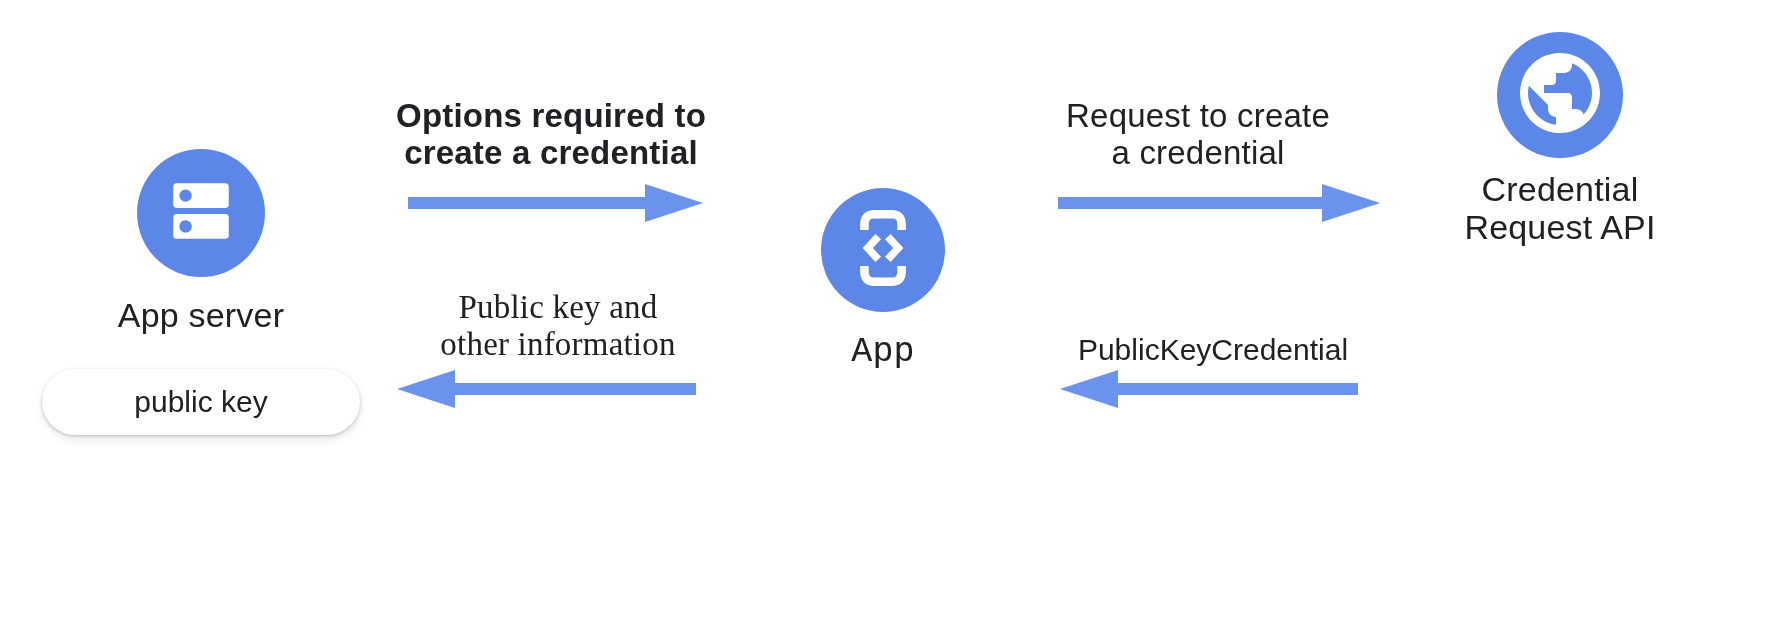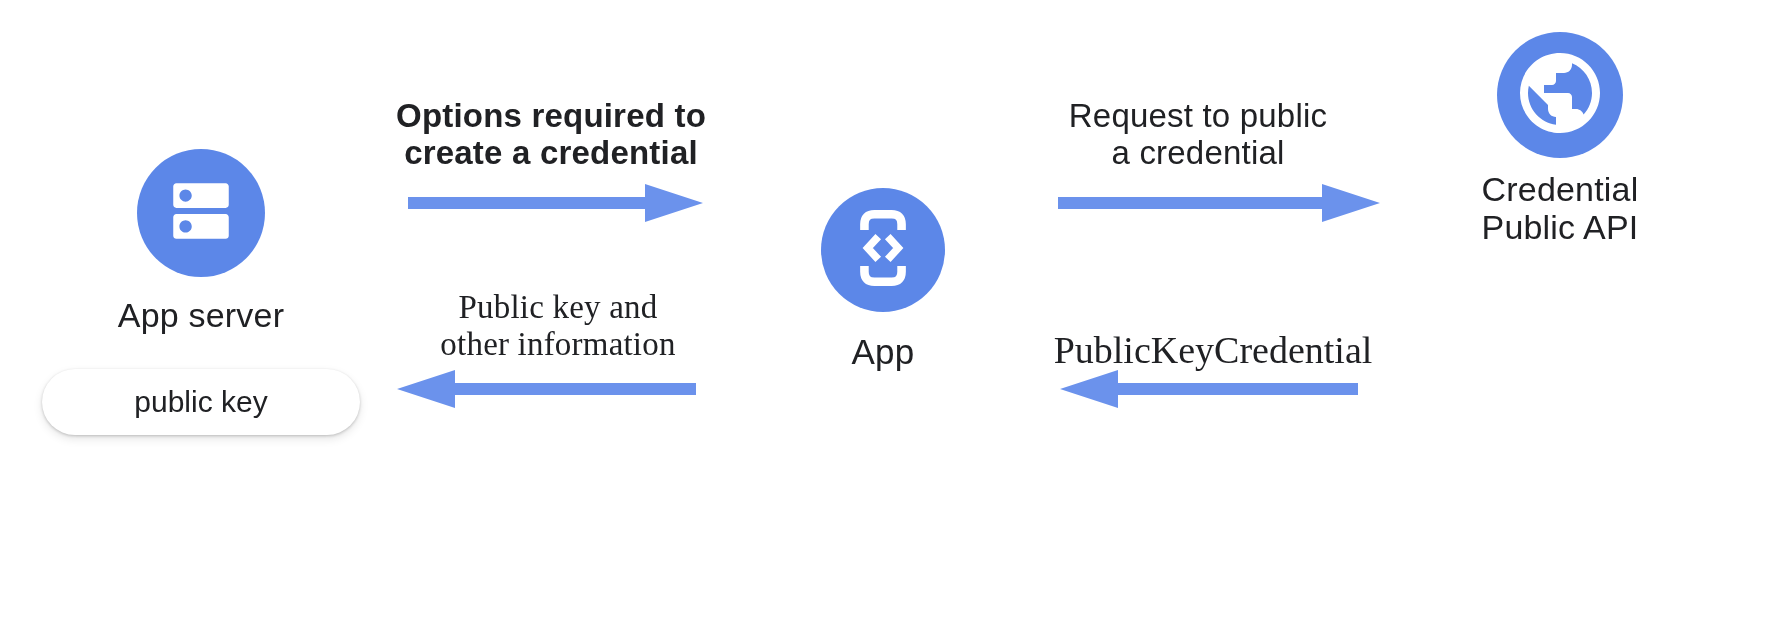--- a/index.html
+++ b/index.html
@@ -34,29 +34,29 @@
     display:flex;align-items:center;justify-content:center;
     font-size:30px;color:var(--text,#202124);
     box-shadow:0 1px 3px rgba(0,0,0,.20),0 4px 10px rgba(0,0,0,.10);
   }
   .arrow-svg polygon{fill:var(--arrow-blue,#6B92EC);}
   .flow-label{
     width:400px;text-align:center;font-size:33px;line-height:37px;
     color:var(--text,#202124);letter-spacing:.2px;
   }
   .flow-label.mono{
-    font-family:Liberation Serif, serif;
-    font-size:38px;line-height:34px;letter-spacing:0;
+    font-family:Liberation Sans, sans-serif;
+    font-size:30px;line-height:34px;letter-spacing:0;
   }
   
   .group-app-server{left:42px;top:149px;width:318px;}
   .group-app-server .node-label{margin-top:18px;}
   .group-app-server .badge{margin-top:34px;}
   .group-app{left:821px;top:188px;width:124px;}
-  .group-app .node-label{margin-top:20px;font-size:35px;}
+  .group-app .node-label{margin-top:20px;font-size:35px;font-family:Liberation Mono, monospace;}
   .group-cma{left:1400px;top:32px;width:320px;justify-content:center;}
   .group-cma .node-label{margin-top:12px;}
   .group-store{left:1400px;top:317px;width:320px;}
   .group-store .node-label{margin-top:13px;}
   .group-store .badge{margin-top:15px;height:65px;}
   .arrow-options{left:408px;top:183px;}
   .arrow-public-key-info{left:397px;top:369px;}
   .arrow-request{left:1058px;top:183px;}
   .arrow-pkc{left:1060px;top:369px;}
   .label-options{left:351px;top:97px;font-weight:bold;}
@@ -105,21 +105,21 @@
           <path d="M10.5 61 V67 Q10.5 77.5 21 77.5 H39 Q49.5 77.5 49.5 67 V61" fill="none" stroke="#fff" stroke-width="9"></path>
           <path d="M25 30 L14 42 L25 54" fill="none" stroke="#fff" stroke-width="8" stroke-linejoin="miter"></path>
           <path d="M35 30 L46 42 L35 54" fill="none" stroke="#fff" stroke-width="8" stroke-linejoin="miter"></path>
         </svg>
       </span>
     </div>
     <div class="node-label">App</div>
   </div>
 
   <div class="abs flow-label label-request">
-    <div>Request to public</div>
+    <div>Request to create</div>
     <div>a credential</div>
   </div>
   <svg class="abs arrow-svg arrow-request" width="322" height="40" viewBox="0 0 322 40">
     <polygon points="0,14 264,14 264,1 322,20 264,39 264,26 0,26"></polygon>
   </svg>
 
   <div class="abs flow-label mono label-pkc">PublicKeyCredential</div>
   <svg class="abs arrow-svg arrow-pkc" width="298" height="40" viewBox="0 0 298 40">
     <polygon points="298,14 58,14 58,1 0,20 58,39 58,26 298,26"></polygon>
   </svg>
@@ -127,18 +127,18 @@
   <div class="abs node group-cma">
     <div class="circle circle-126">
       <span>
         <svg width="96" height="96" viewBox="0 0 24 24" aria-hidden="true">
           <path fill="#fff" d="M12 2C6.48 2 2 6.48 2 12s4.48 10 10 10 10-4.48 10-10S17.52 2 12 2zm-1 17.93c-3.95-.49-7-3.85-7-7.93 0-.62.08-1.21.21-1.79L9 15v1c0 1.1.9 2 2 2v1.93zm6.9-2.54c-.26-.81-1-1.39-1.9-1.39h-1v-3c0-.55-.45-1-1-1H8v-2h2c.55 0 1-.45 1-1V7h2c1.1 0 2-.9 2-2v-.41c2.93 1.19 5 4.06 5 7.41 0 2.08-.8 3.97-2.1 5.39z"></path>
         </svg>
       </span>
     </div>
     <div class="node-label two-line">
       <div>Credential</div>
-      <div>Public API</div>
+      <div>Request API</div>
     </div>
   </div>
 
 
 </div>
 
 </body></html>

